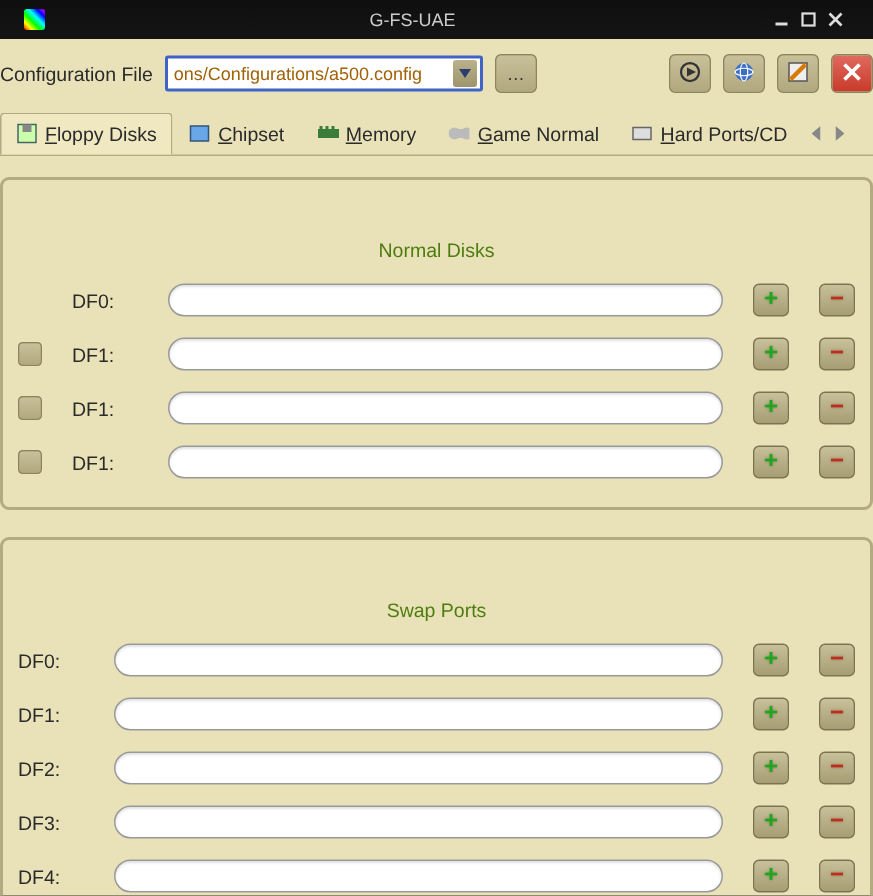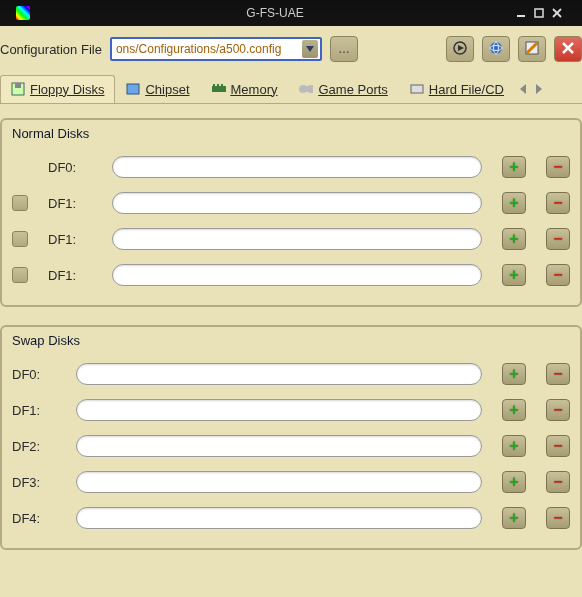--- a/index.html
+++ b/index.html
@@ -75,21 +75,20 @@
     border-radius: 4px;
     display:flex;align-items:center;justify-content:center;
     color:#333;
   }
   .tool-btn.red { background: linear-gradient(#e06a5e,#c83a2a); color:#fff; }
   .spacer { flex:1; }
   .tabs {
     display:flex; align-items:center;
     border-bottom: 1px solid #b3aa82;
     height: 30px;
-    text-decoration: underline;
   }
   .tab {
     display:flex;align-items:center;gap:5px;
     padding: 0 10px;
     height: 28px;
     font-size: 13px;
     color:#2a2a2a;
     border: 1px solid transparent;
     border-bottom: none;
   }
@@ -107,24 +106,26 @@
   }
   .panel {
     margin-top: 14px;
     border: 2px solid #b3aa82;
     border-radius: 6px;
     padding: 6px 10px 12px 10px;
     position: relative;
   }
   .panel + .panel { margin-top: 18px; }
   .panel-title {
+    text-align:center;
     font-size: 13px;
-    color: #0f172a;
+    color: #4d7c0f;
     margin-bottom: 8px;
     background: #e9e2b8;
+    margin-top: 33px;
   }
   .disk-row {
     display:flex;align-items:center;gap:20px;
     height: 36px;
   }
   .df-check {
     width:16px;height:16px;
     border:1px solid #8c845f;
     background: linear-gradient(#c8c099,#b1a87f);
     border-radius:3px;
@@ -259,29 +260,29 @@
         <span><span class="u">M</span><span>emory</span></span>
       </div>
       <div class="tab">
         <span class="tab-icon">
           <svg width="16" height="10">
               <ellipse cx="4" cy="5" rx="4" ry="4" fill="#bbb"></ellipse>
               <ellipse cx="12" cy="5" rx="4" ry="4" fill="#bbb"></ellipse>
               <rect x="4" y="2" width="8" height="6" fill="#bbb"></rect>
             </svg>
         </span>
-        <span><span class="u">G</span><span>ame Ports</span></span>
+        <span><span class="u">G</span><span>ame Normal</span></span>
       </div>
       <div class="tab">
         <span class="tab-icon">
           <svg width="14" height="12">
               <rect x="1" y="2" width="12" height="8" fill="#ddd" stroke="#666"></rect>
             </svg>
         </span>
-        <span><span class="u">H</span><span>ard File/CD</span></span>
+        <span><span class="u">H</span><span>ard Ports/CD</span></span>
       </div>
       <div class="tab-scroll">
           <svg width="6" height="10">
             <polygon points="6,0 0,5 6,10" fill="#888"></polygon>
           </svg>
         </div>
       <div class="tab-scroll">
           <svg width="6" height="10">
             <polygon points="0,0 6,5 0,10" fill="#888"></polygon>
           </svg>
@@ -331,21 +332,21 @@
         <div class="sq-btn plus">
             <span>+</span>
           </div>
         <div class="sq-btn minus">
             <span>−</span>
           </div>
       </div>
     </div>
 
     <div class="panel">
-      <div class="panel-title">Swap Disks</div>
+      <div class="panel-title">Swap Ports</div>
 
       <div class="disk-row">
         <span class="df-label">DF0:</span>
         <input class="disk-input" value="" style="">
         <div class="sq-btn plus">
             <span>+</span>
           </div>
         <div class="sq-btn minus">
             <span>−</span>
           </div>

